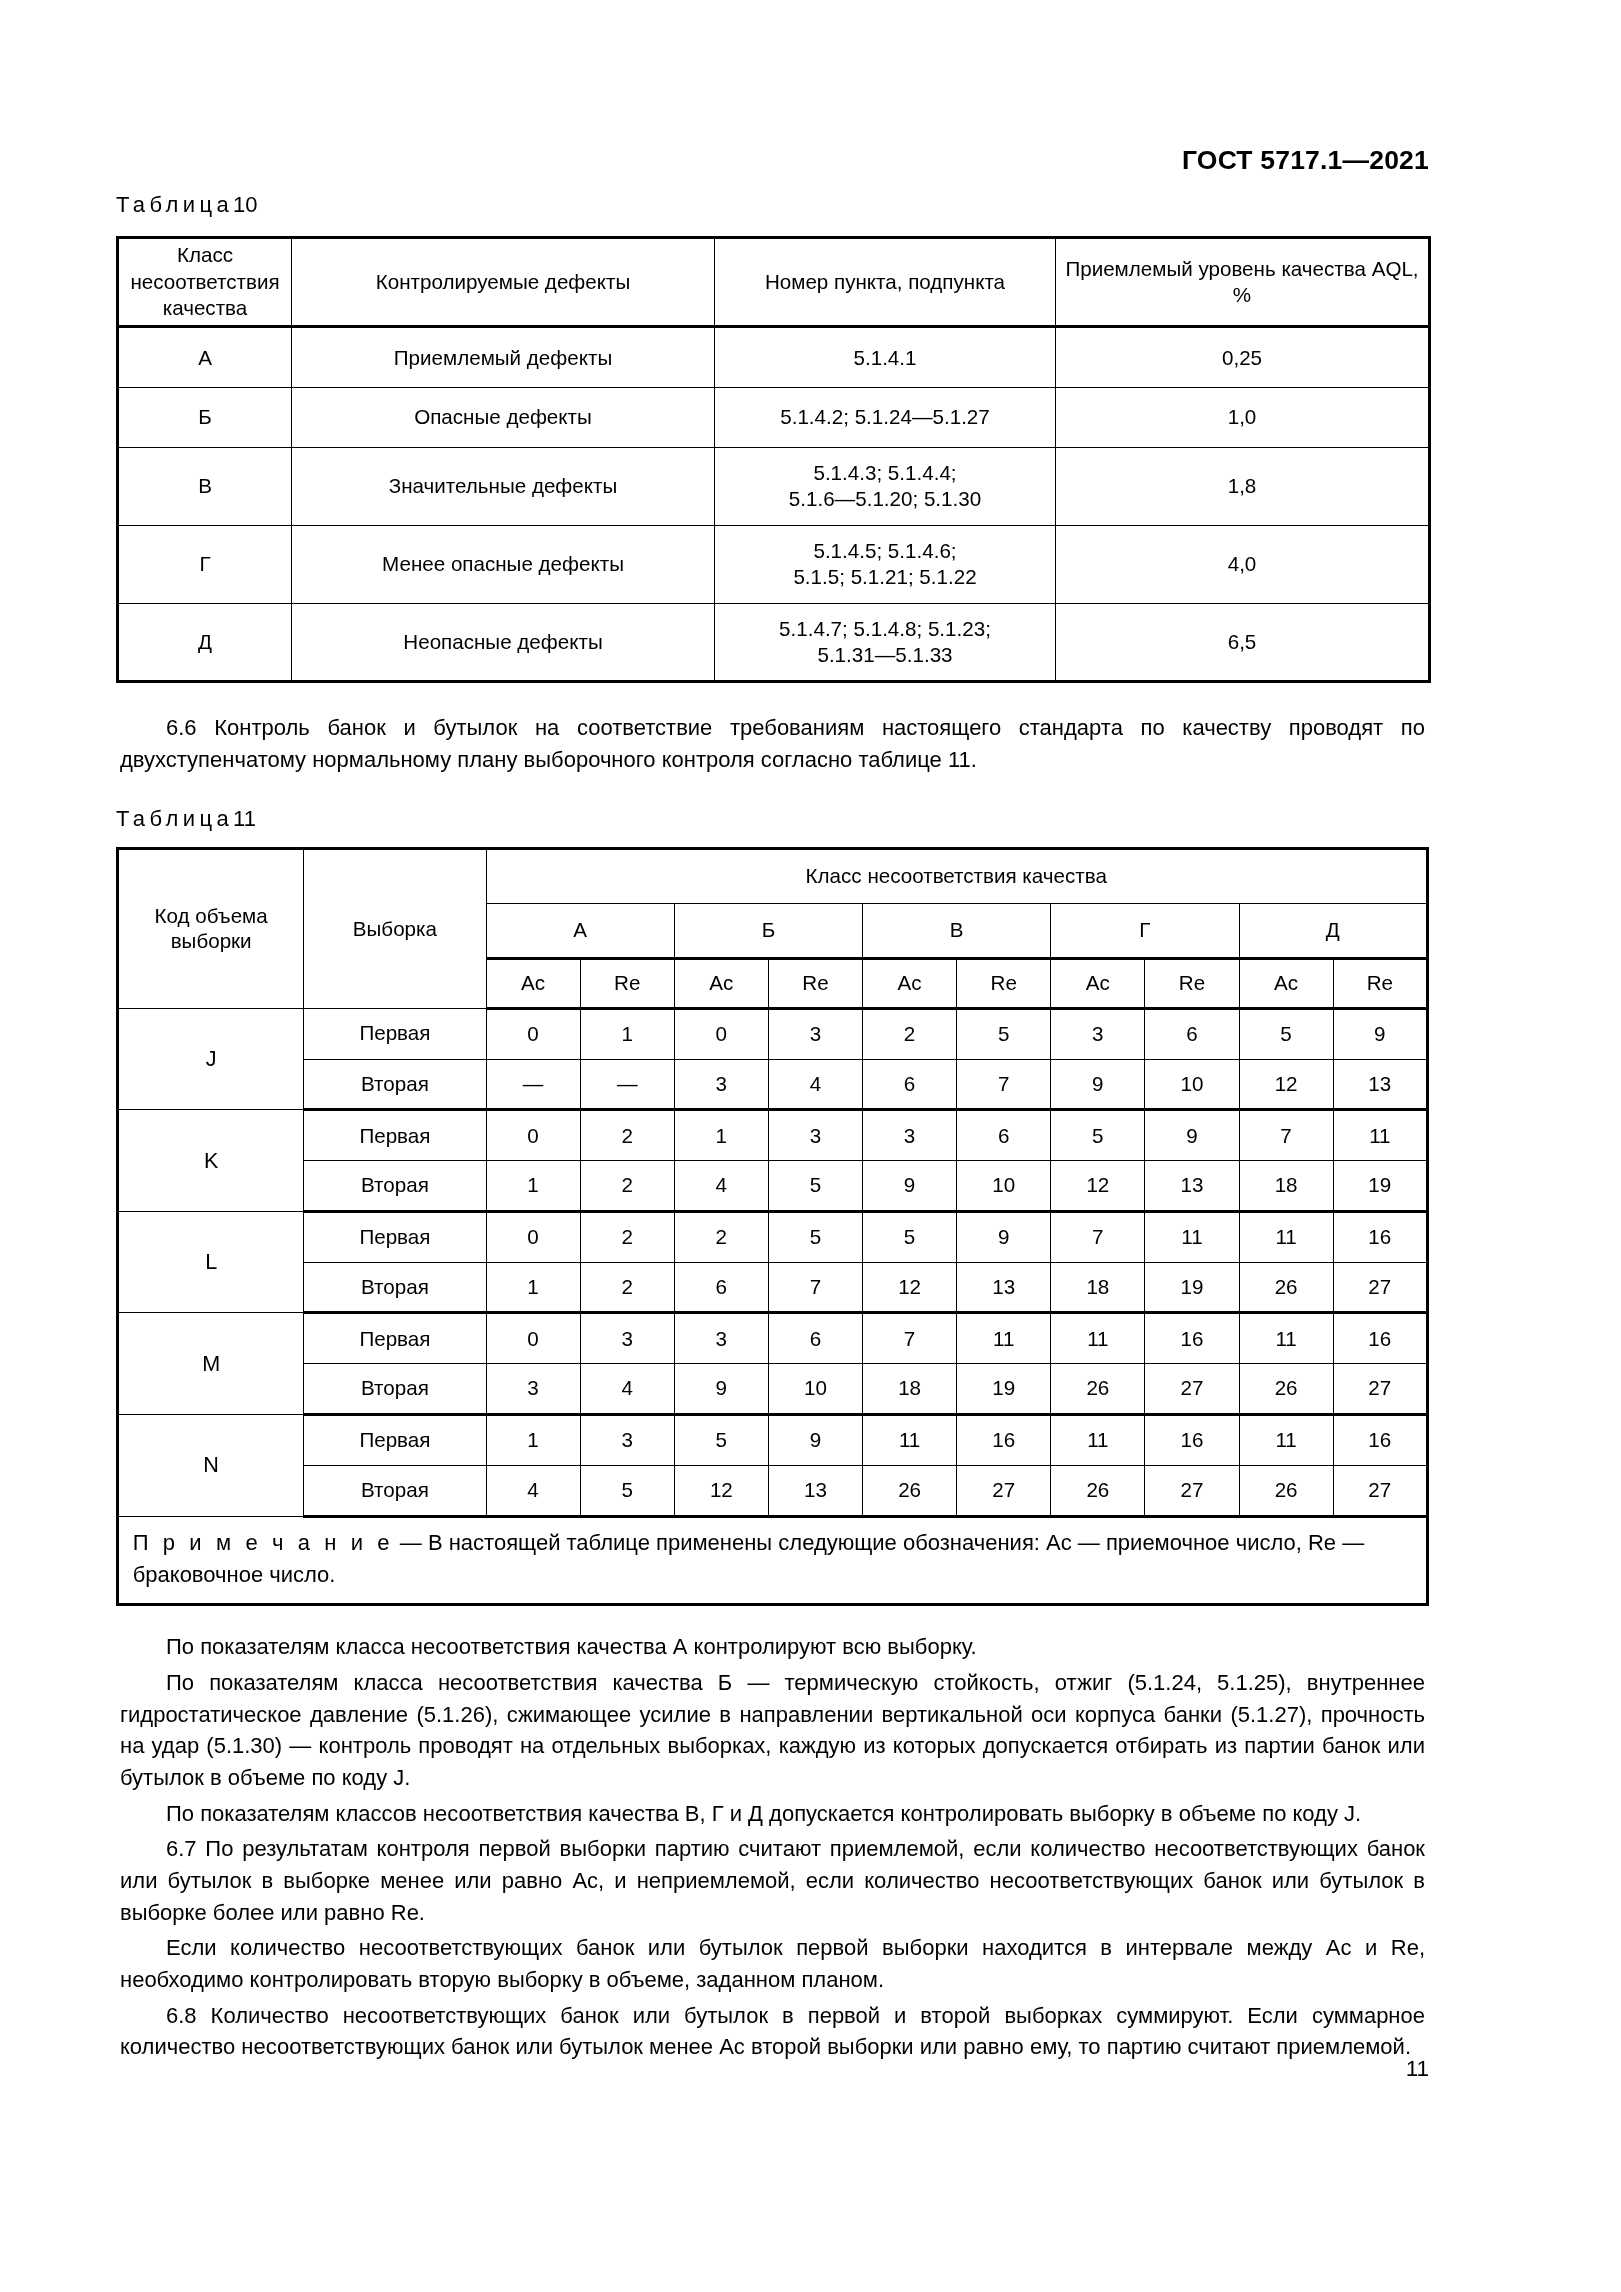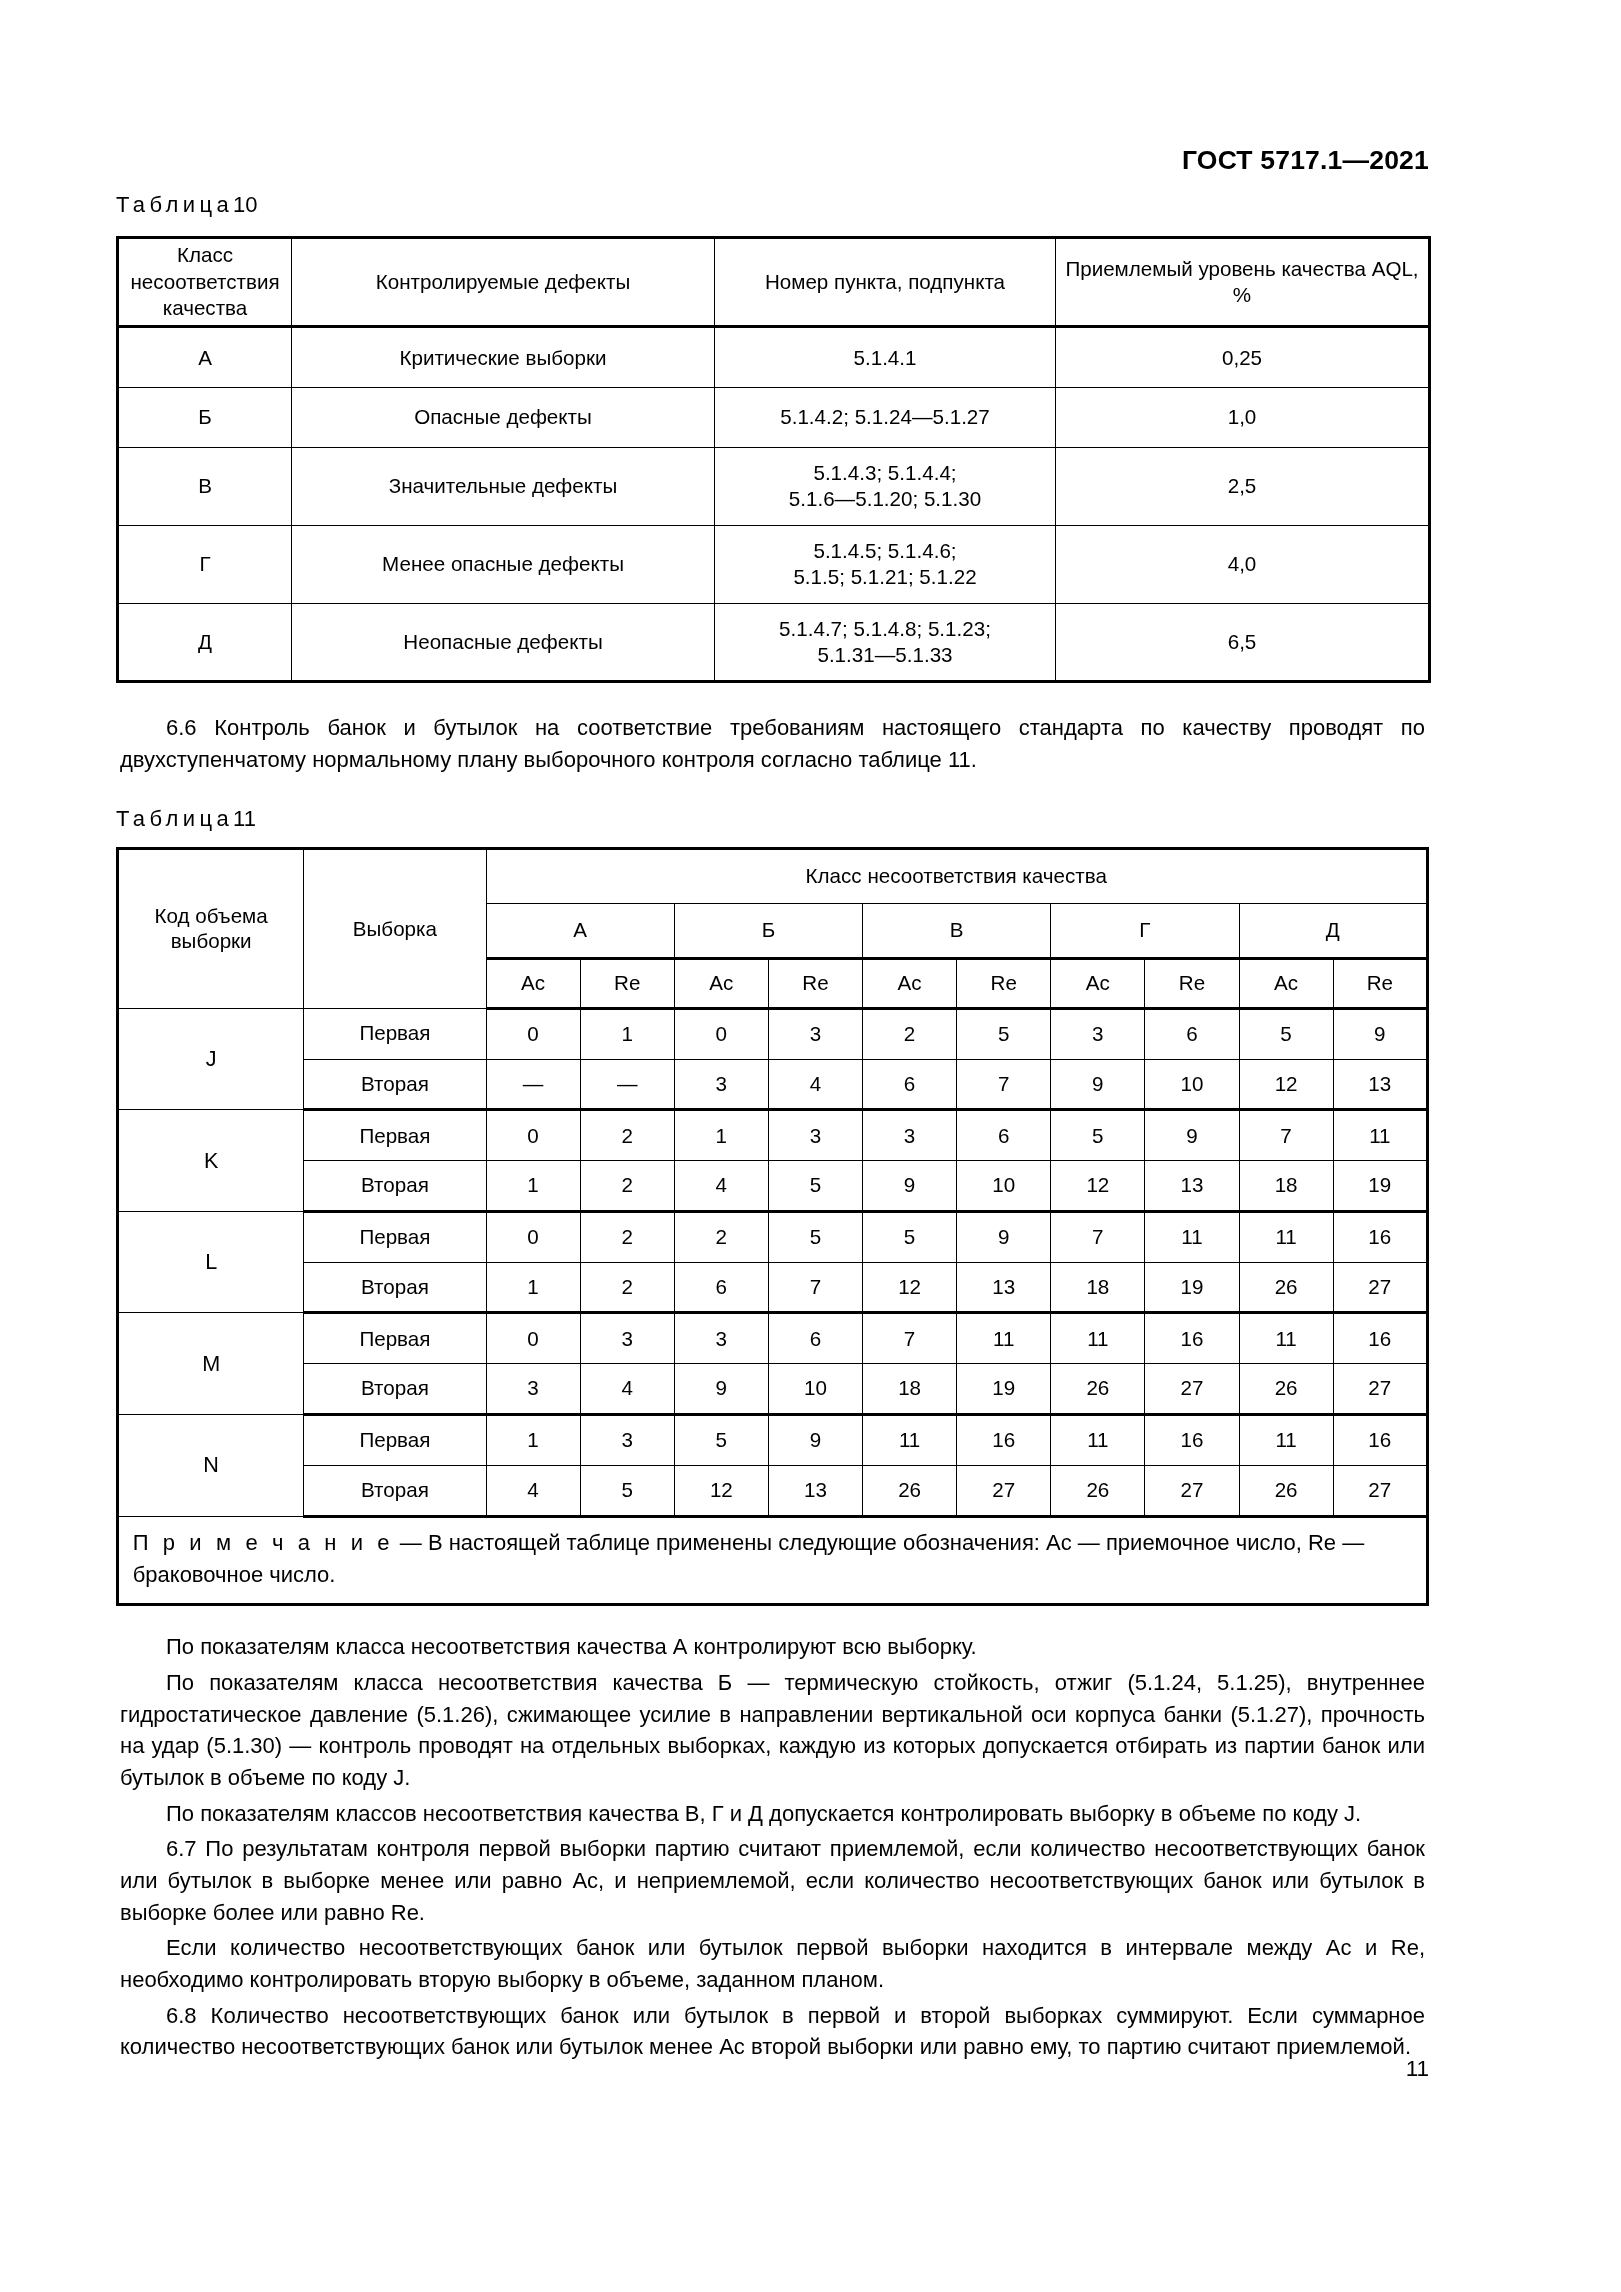--- a/index.html
+++ b/index.html
@@ -155,36 +155,36 @@
           <tr class="thick-bottom">
             <td>Класс несоответствия качества</td>
             <td>Контролируемые дефекты</td>
             <td>Номер пункта, подпункта</td>
             <td>Приемлемый уровень качества AQL, %</td>
           </tr>
         </thead>
         <tbody>
           <tr>
             <td>А</td>
-            <td>Критические выборки</td>
+            <td>Приемлемый дефекты</td>
             <td style="white-space:pre-line;">5.1.4.1</td>
             <td>0,25</td>
           </tr>
           <tr>
             <td>Б</td>
             <td>Опасные дефекты</td>
             <td style="white-space:pre-line;">5.1.4.2; 5.1.24—5.1.27</td>
             <td>1,0</td>
           </tr>
           <tr class="tall">
             <td>В</td>
             <td>Значительные дефекты</td>
             <td style="white-space:pre-line;">5.1.4.3; 5.1.4.4;
 5.1.6—5.1.20; 5.1.30</td>
-            <td>2,5</td>
+            <td>1,8</td>
           </tr>
           <tr class="tall">
             <td>Г</td>
             <td>Менее опасные дефекты</td>
             <td style="white-space:pre-line;">5.1.4.5; 5.1.4.6;
 5.1.5; 5.1.21; 5.1.22</td>
             <td>4,0</td>
           </tr>
           <tr class="tall">
             <td>Д</td>

